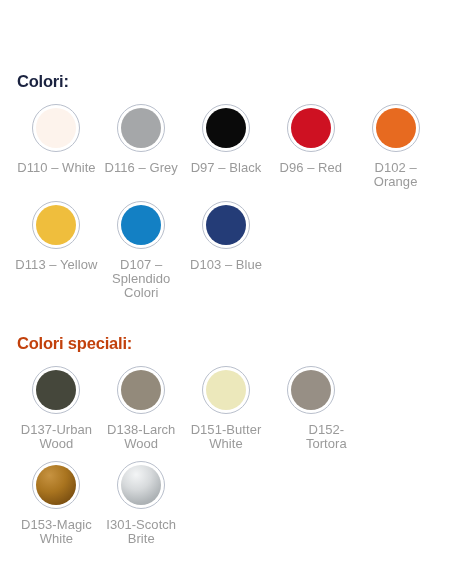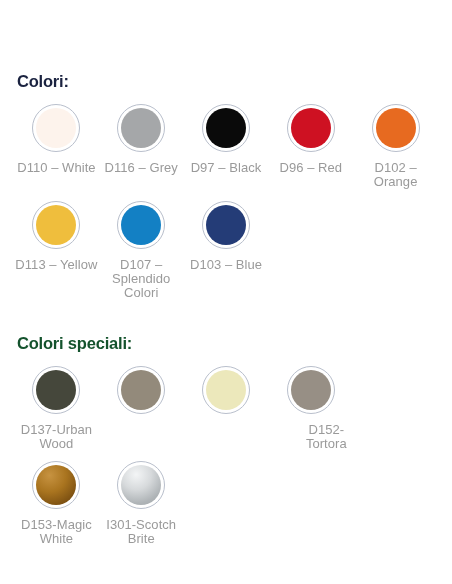--- a/index.html
+++ b/index.html
@@ -139,38 +139,40 @@
         <div class="swatch-ring" style="border-color: rgb(185, 191, 204);">
           <div class="swatch-dot" style="background: rgb(36, 60, 119);"></div>
         </div>
         <div class="swatch-label" style="color: rgb(154, 154, 154);">D103 – Blue</div>
       </div>
       <div class="swatch-cell"></div>
     </div>
   </div>
 
   <div class="section sec-speciali">
-    <h2 class="section-heading" style="color: #14532d;">Colori speciali:</h2>
+    <h2 class="section-heading" style="color: #c2410c;">Colori speciali:</h2>
 
     <div class="swatch-row row-speciali-1">
       <div class="swatch-cell">
         <div class="swatch-ring" style="border-color: rgb(185, 191, 204);">
           <div class="swatch-dot" style="background: rgb(69, 71, 59);"></div>
         </div>
         <div class="swatch-label" style="color: rgb(154, 154, 154);">D137-Urban Wood</div>
       </div>
       <div class="swatch-cell">
         <div class="swatch-ring" style="border-color: rgb(185, 191, 204);">
           <div class="swatch-dot" style="background: rgb(147, 138, 123);"></div>
         </div>
+        <div class="swatch-label" style="color: rgb(154, 154, 154);">D138-Larch Wood</div>
       </div>
       <div class="swatch-cell">
         <div class="swatch-ring" style="border-color: rgb(185, 191, 204);">
           <div class="swatch-dot" style="background: rgb(236, 232, 187);"></div>
         </div>
+        <div class="swatch-label" style="color: rgb(154, 154, 154);">D151-Butter White</div>
       </div>
       <div class="swatch-cell">
         <div class="swatch-ring" style="border-color: rgb(185, 191, 204);">
           <div class="swatch-dot" style="background: rgb(151, 143, 133);"></div>
         </div>
         <div class="swatch-label" style="color: rgb(154, 154, 154); margin-left: 31px;">D152-Tortora</div>
       </div>
     </div>
 
     <div class="swatch-row row-speciali-2">

